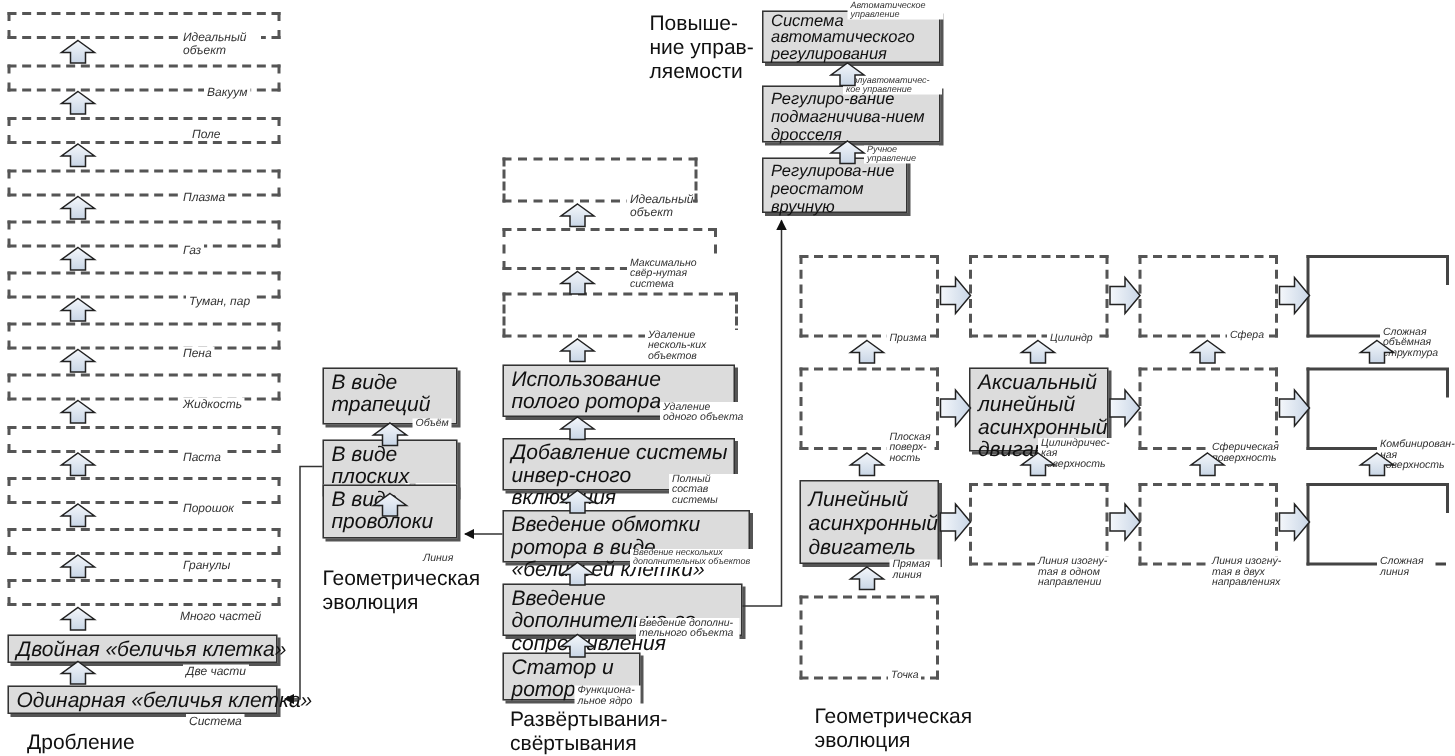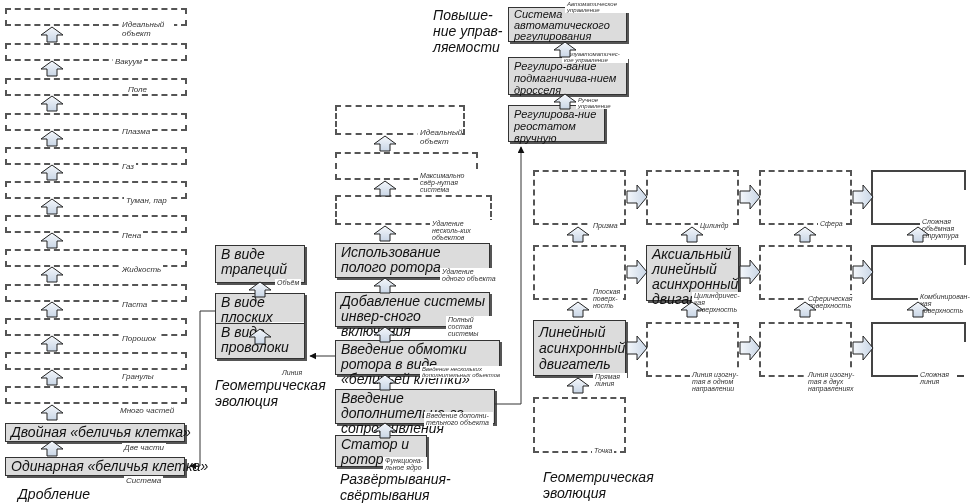--- a/index.html
+++ b/index.html
@@ -7,21 +7,21 @@
          font-family:"Liberation Sans", sans-serif; color:#1a1a1a; }
   .box { position:absolute; box-sizing:border-box; }
   .dashed { border:2px dashed #555; background:#fff; }
   .solid { border:1px solid #333; background:#dcdcdc;
            box-shadow:2px 2px 0 #555; }
   .open { border-top:2px solid #444; border-left:2px solid #444; border-bottom:2px solid #444; background:#fff; }
   .open::after { content:""; position:absolute; right:-2px; top:-2px; width:2px; height:20px; background:#444; }
   .btext { position:absolute; left:5px; top:1px; font-style:italic; font-size:14px; line-height:15px; color:#111; }
   .lbl { position:absolute; font-style:italic; font-size:7px; line-height:7px; color:#333; background:#fff; padding:0 2px; }
   .lbl.m { font-size:8px; line-height:9px; }
-  .cap { position:absolute; font-style:italic; font-size:14px; line-height:16px; color:#111; }
+  .cap { position:absolute; font-size:14px; line-height:16px; color:#111; }
   svg { overflow:visible; }
 </style>
 </head>
 <body>
 
 <svg width="0" height="0" style="position:absolute">
   <defs>
     <linearGradient id="ag" x1="0" y1="0" x2="0" y2="1">
       <stop offset="0" stop-color="#f4f7fb"></stop>
         <stop offset="1" stop-color="#c9d6e6"></stop>
@@ -35,21 +35,21 @@
     </marker>
   </defs>
 </svg>
 
 <div>
 
   <div class="box dashed" style="left:5px;top:8px;width:182px;height:18px;"></div>
   <span class="lbl m" style="left:120px;top:20px;width:50px;">Идеальный объект</span>
 
   <div class="box dashed" style="left:5px;top:43px;width:182px;height:18px;"></div>
-  <span class="lbl m" style="left:113px;top:57px;">Вакуум</span>
+  <span class="lbl m" style="left:136px;top:57px;">Вакуум</span>
 
   <div class="box dashed" style="left:5px;top:78px;width:182px;height:18px;"></div>
   <span class="lbl m" style="left:126px;top:85px;">Поле</span>
 
   <div class="box dashed" style="left:5px;top:113px;width:182px;height:18px;"></div>
   <span class="lbl m" style="left:120px;top:127px;">Плазма</span>
 
   <div class="box dashed" style="left:5px;top:147px;width:182px;height:18px;"></div>
   <span class="lbl m" style="left:120px;top:162px;">Газ</span>
 

